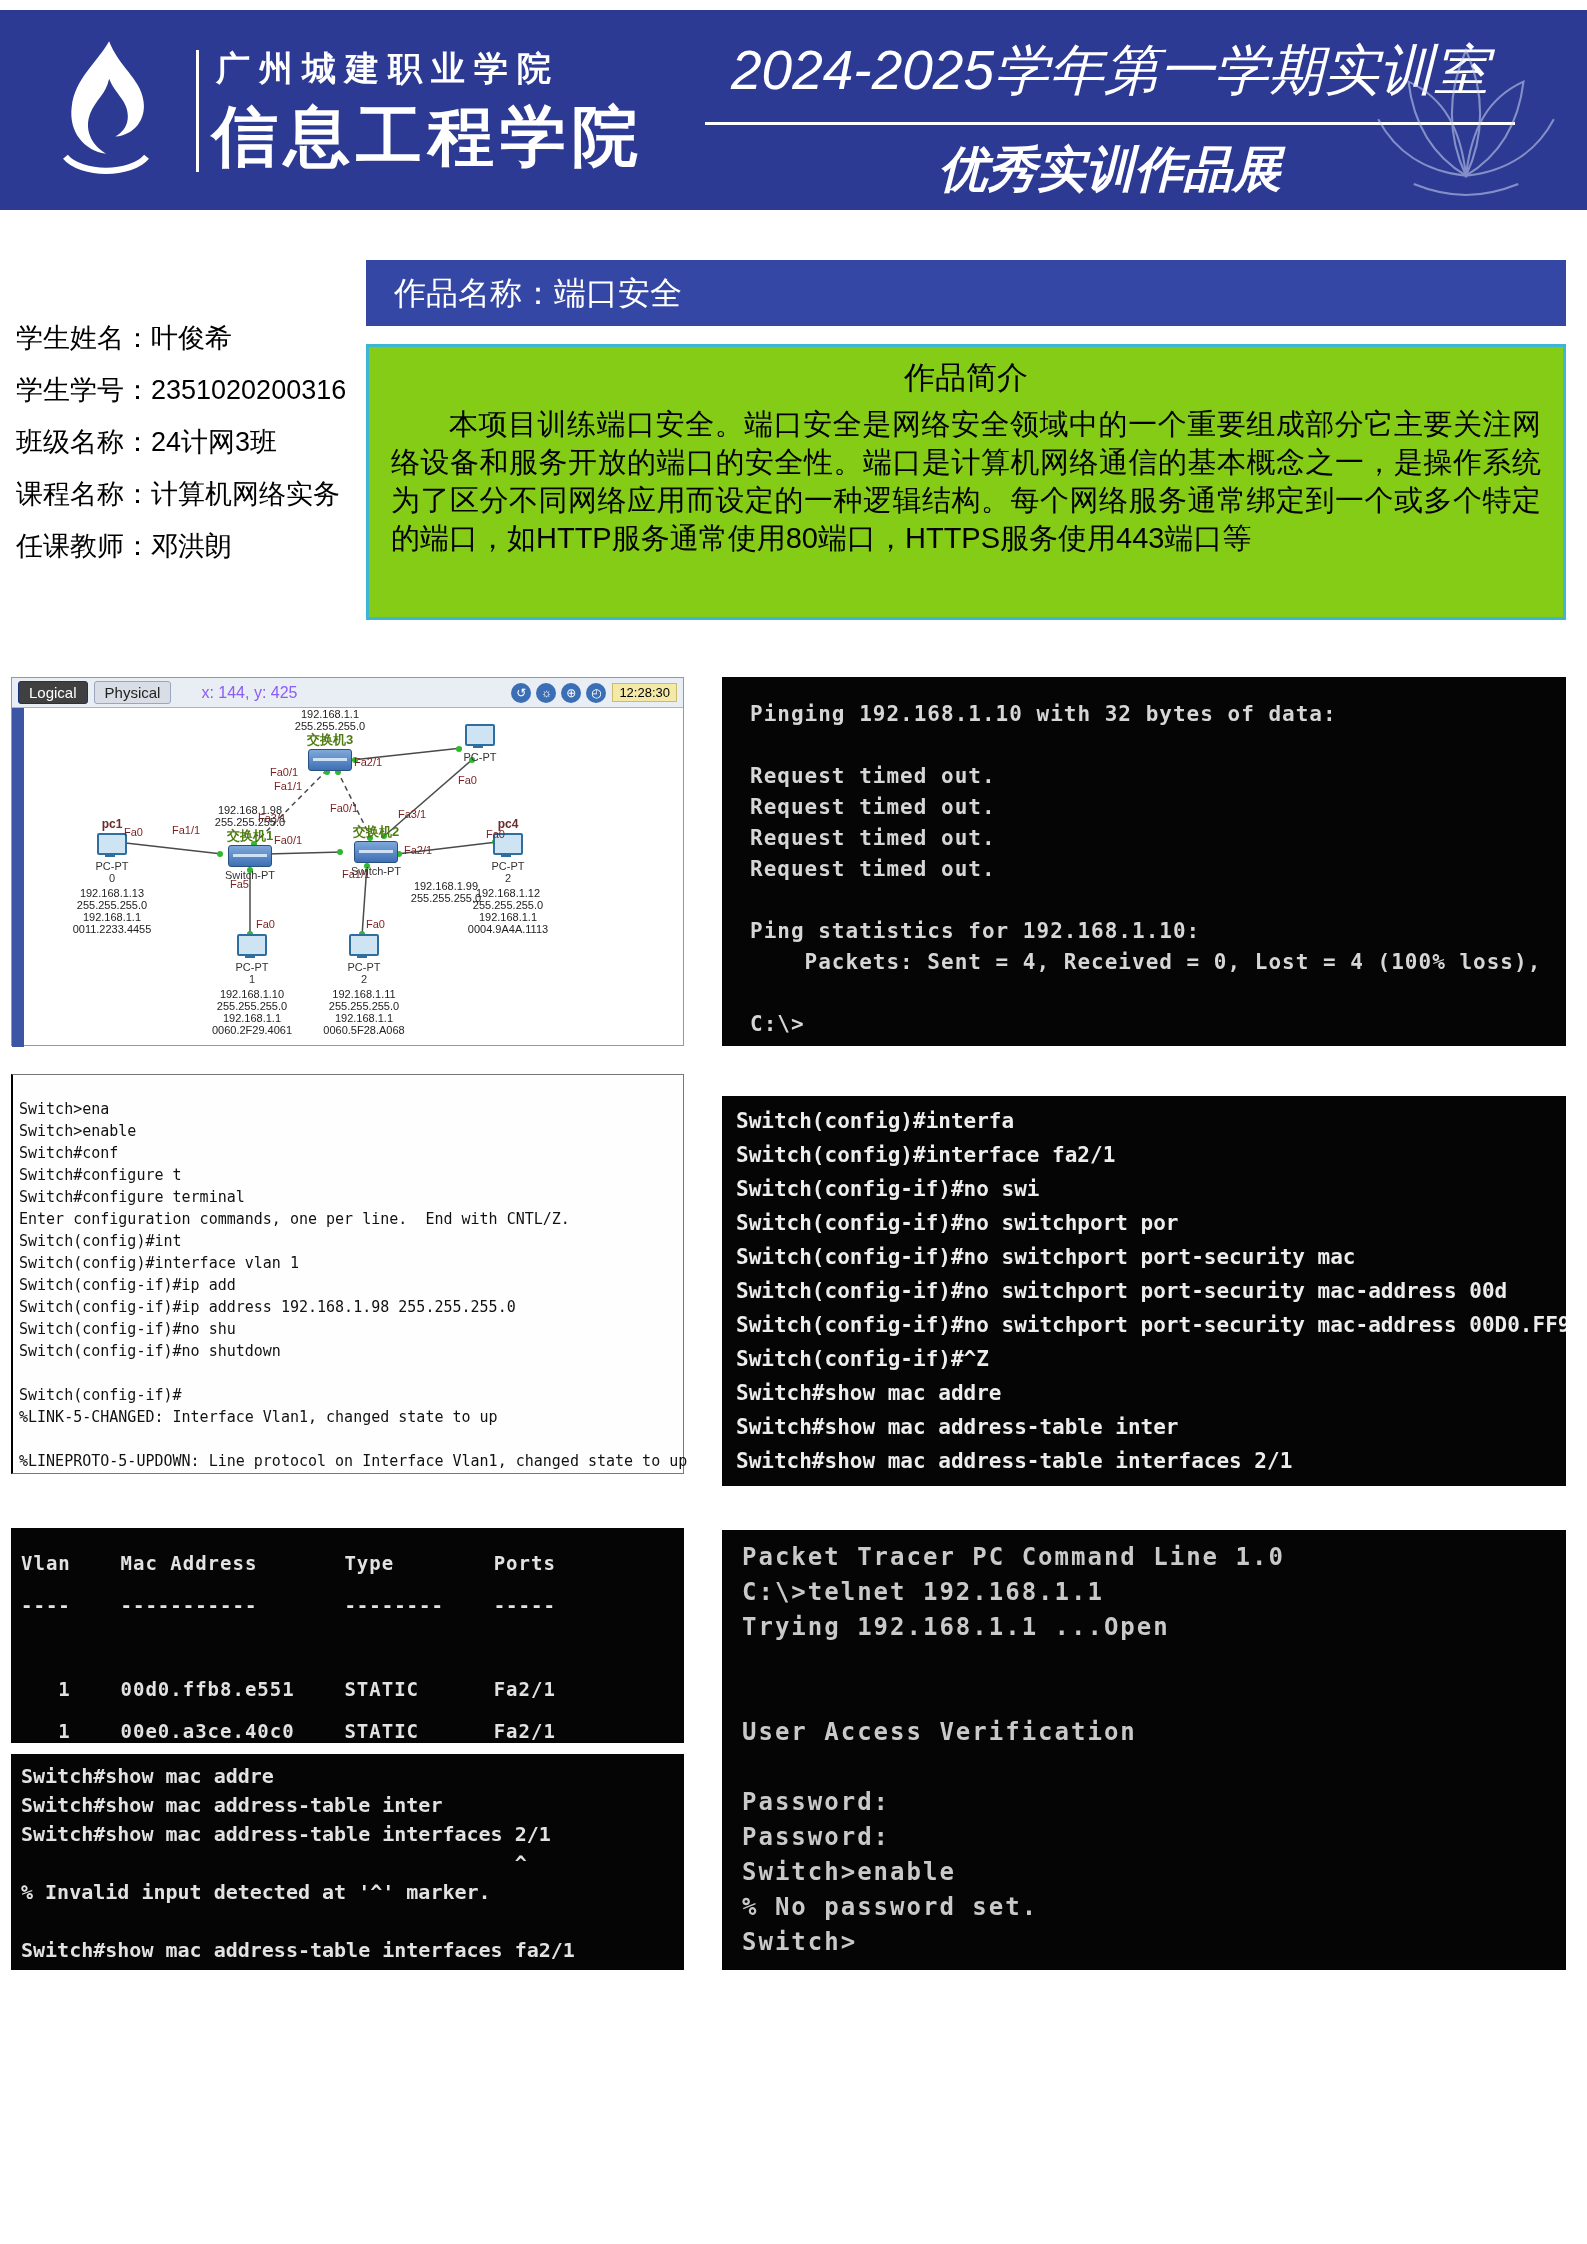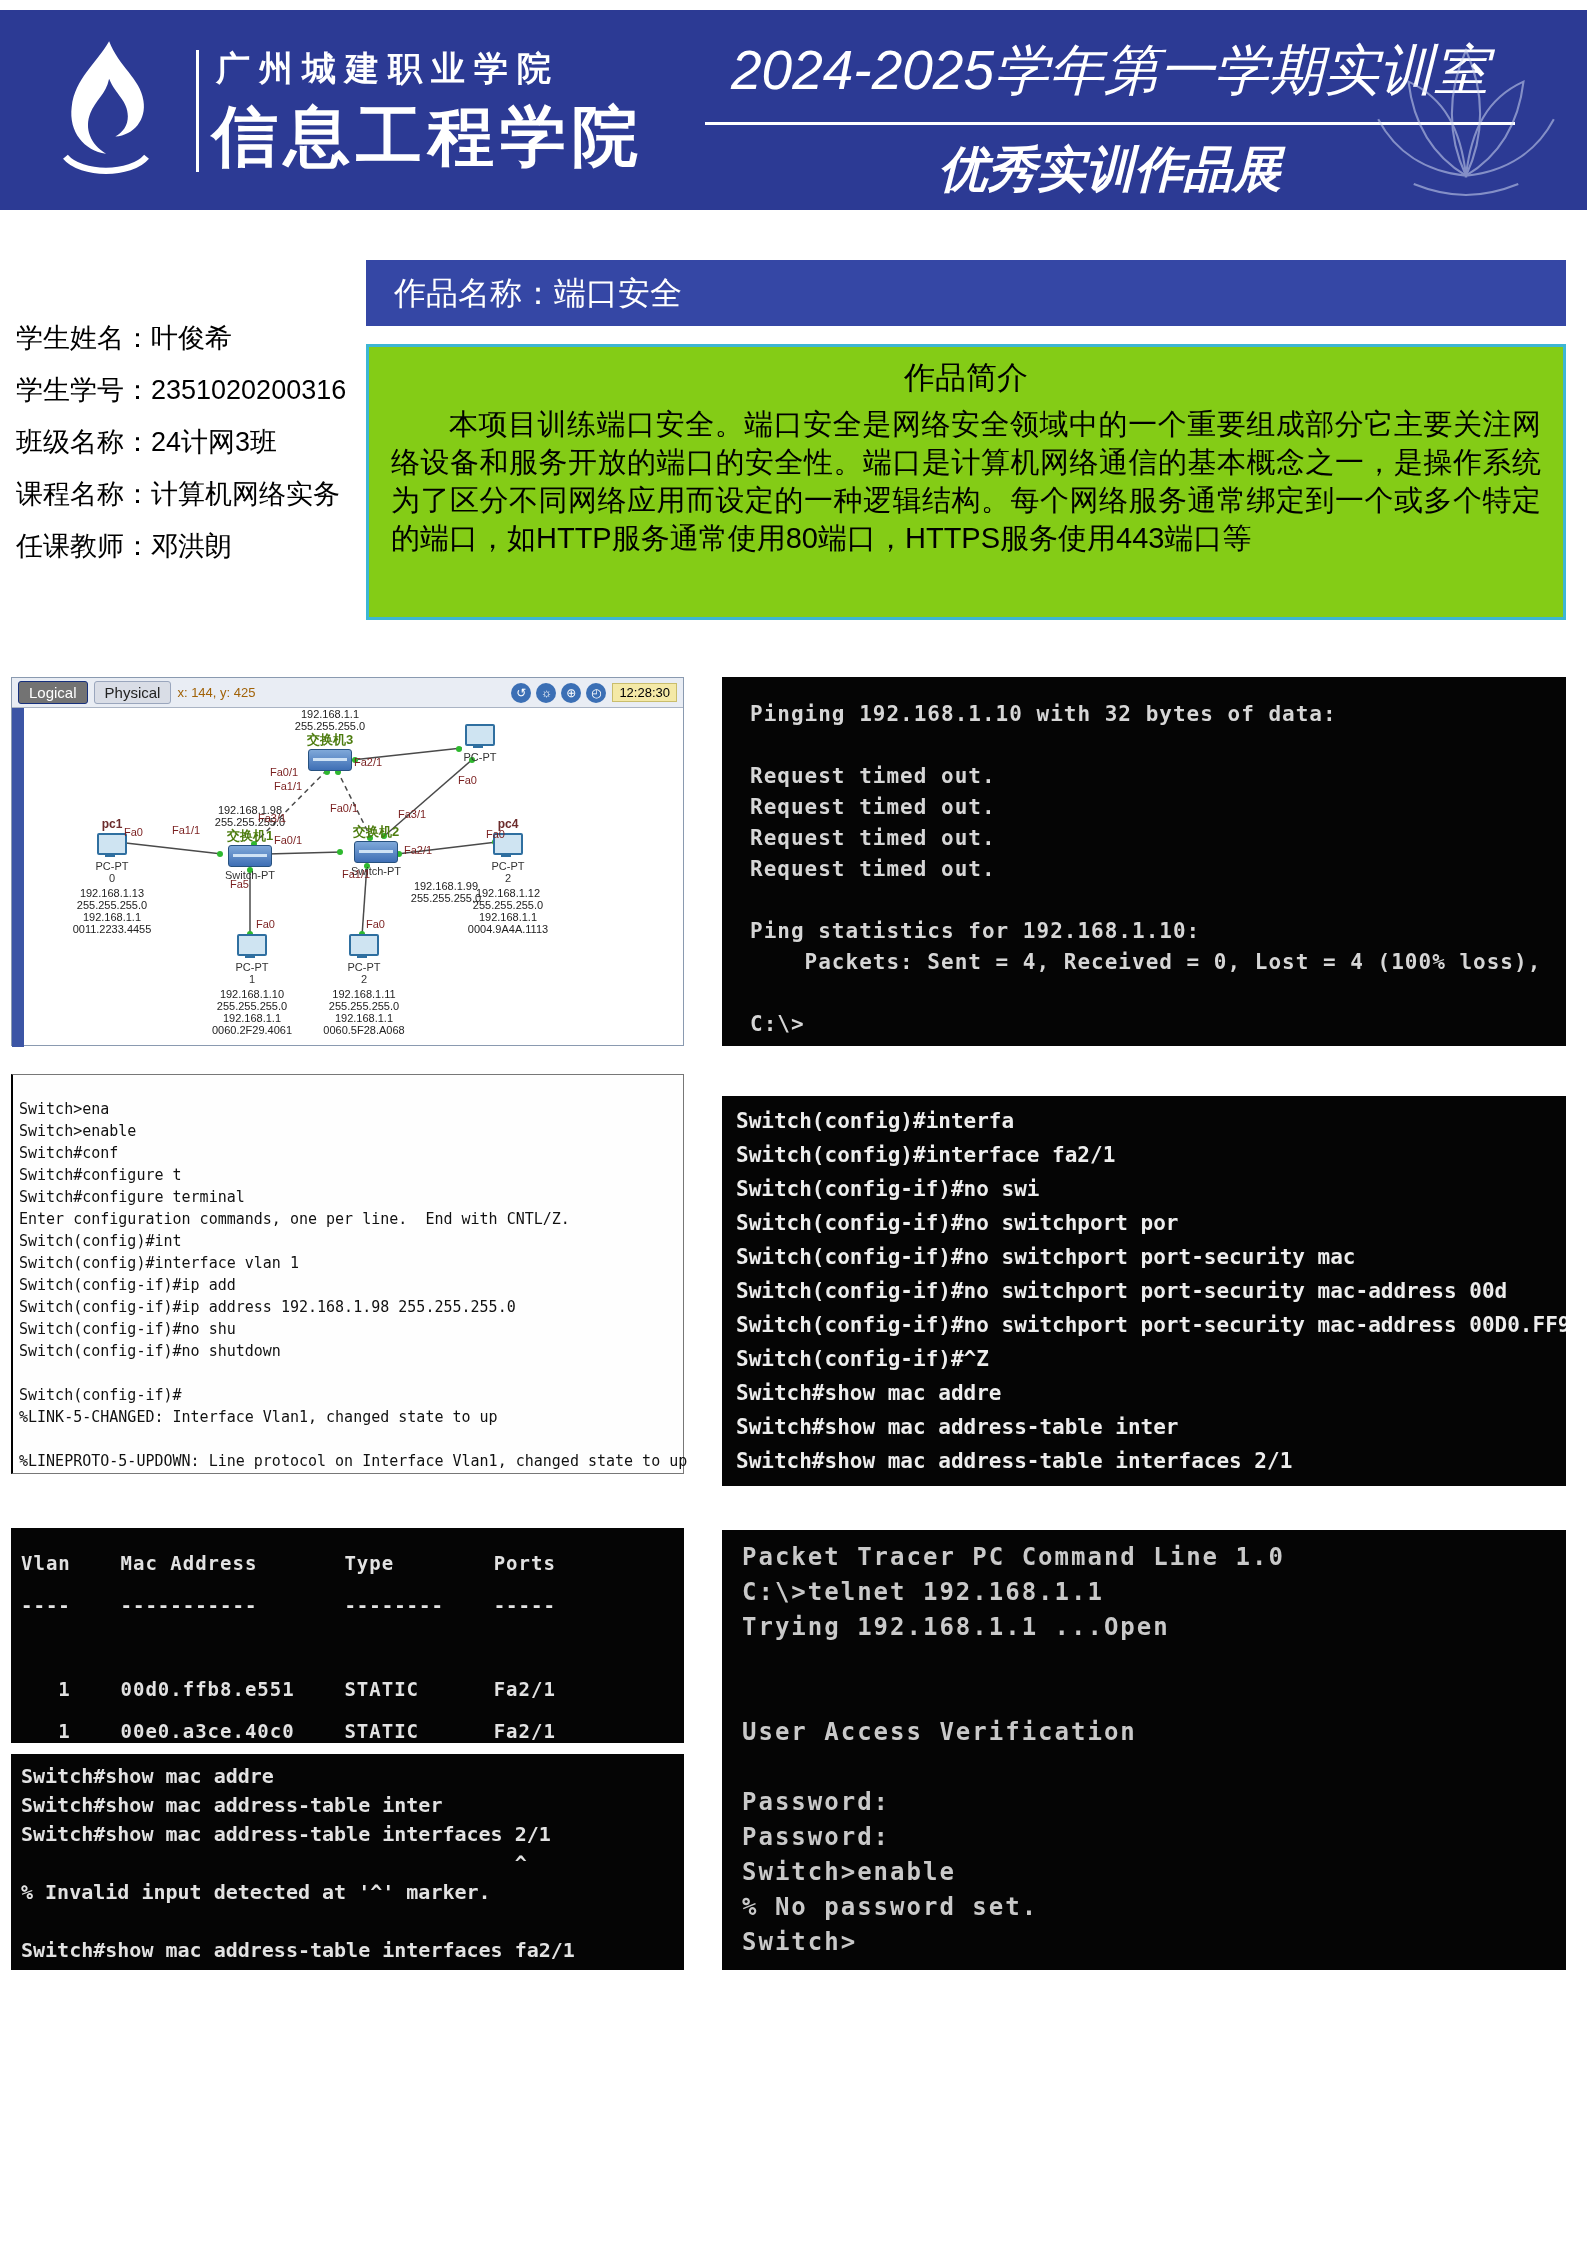--- a/index.html
+++ b/index.html
@@ -50,23 +50,23 @@
   .inv-term pre{padding:8px 0 0 10px;font-size:20px;line-height:29px;font-weight:bold;color:#e2e2e2;}
 
   .telnet-term{left:722px;top:1530px;width:844px;height:440px;}
   .telnet-term pre{padding:10px 0 0 20px;font-size:24px;line-height:35px;font-weight:bold;letter-spacing:2px;color:#c9c9c9;}
 
   
   .pt-win{left:11px;top:677px;width:673px;height:369px;background:#fff;border:1px solid #8a9ab0;}
   .pt-toolbar{position:absolute;left:0;top:0;width:100%;height:30px;background:#e9edf4;border-bottom:1px solid #aab4c4;
               display:flex;align-items:center;gap:6px;padding:0 6px;box-sizing:border-box;}
   .pt-tab{font-size:15px;padding:2px 10px;border-radius:3px;border:1px solid #9aa6bd;white-space:nowrap;}
-  .pt-tab.active{background:#737373;color:#fff;border-color:#16307d;text-align:right;}
+  .pt-tab.active{background:#404040;color:#fff;border-color:#16307d;text-align:right;}
   .pt-tab.inactive{background:#d9dde6;color:#222;}
-  .pt-coords{font-size:13px;color:#a16207;margin-left:0;white-space:nowrap;}
+  .pt-coords{font-size:16px;color:#8b5cf6;margin-left:24px;white-space:nowrap;}
   .pt-icons{margin-left:auto;display:flex;gap:5px;align-items:center;}
   .pt-ico{width:20px;height:20px;border-radius:50%;background:#3b6fb5;color:#fff;font-size:12px;
           display:flex;align-items:center;justify-content:center;}
   .pt-time{font-size:13px;background:#f4e9a7;border:1px solid #c9bd6d;padding:1px 6px;white-space:nowrap;}
   .pt-leftbar{position:absolute;left:0;top:30px;width:12px;height:339px;background:#3c55a5;}
   .pt-canvas{position:absolute;left:0;top:0;width:673px;height:369px;}
 
   .dev{position:absolute;text-align:center;}
   .dev-note{font-size:11px;line-height:12px;color:#222;white-space:pre-line;}
   .dev-name{font-size:13px;line-height:15px;color:#4d7c0f;font-weight:bold;white-space:nowrap;}

